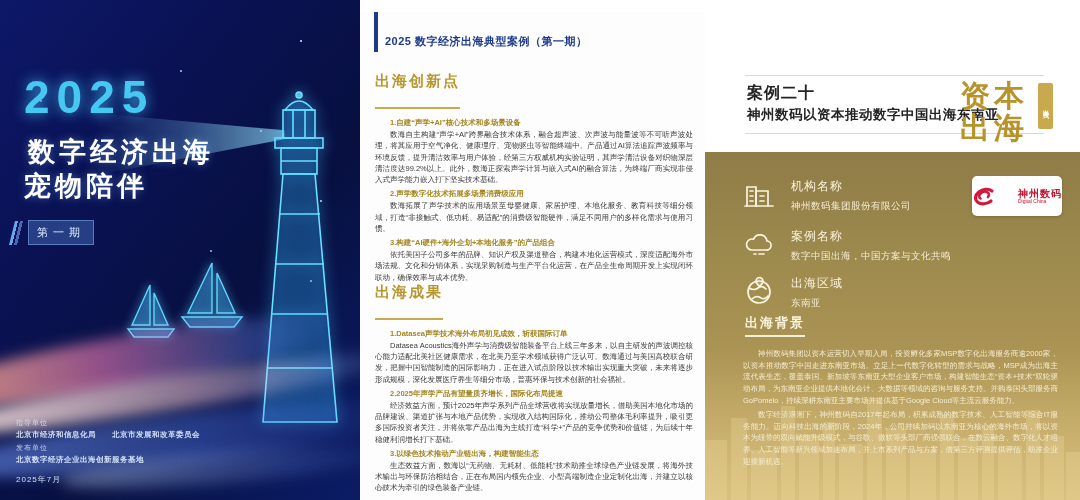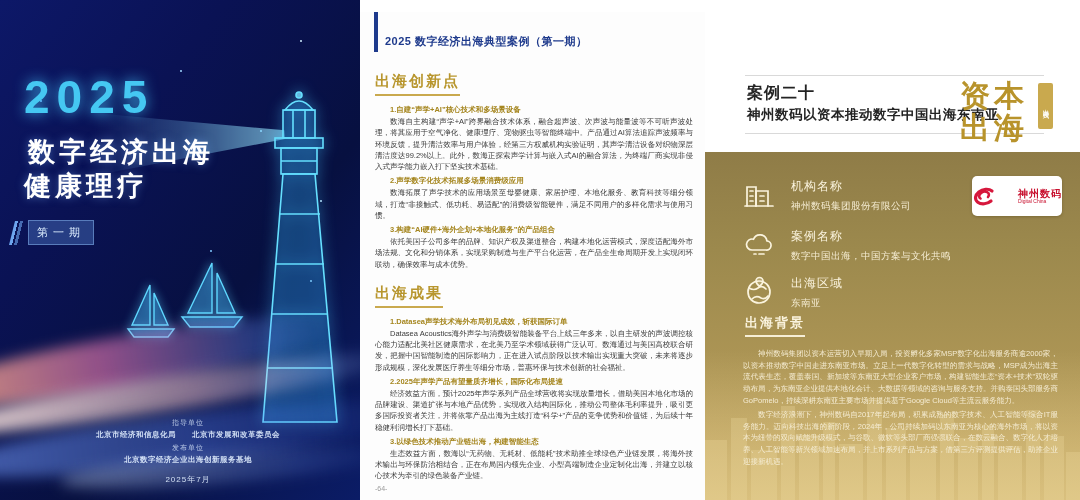--- a/index.html
+++ b/index.html
@@ -34,32 +34,32 @@
     background:linear-gradient(90deg,rgba(200,220,255,.4),rgba(120,160,255,.2) 70%,rgba(120,160,255,0));}
   .cover-year{position:absolute;left:24px;top:74px;font-size:46px;line-height:1;font-weight:bold;
     color:#45c8f2;letter-spacing:7px;text-shadow:0 0 14px rgba(70,200,255,.85);}
   .cover-title1{position:absolute;left:28px;top:134px;font-size:27px;font-weight:bold;color:#ffffff;letter-spacing:4px;text-shadow:0 0 8px rgba(120,180,255,.5);}
   .cover-title2{position:absolute;left:24px;top:168px;font-size:27px;font-weight:bold;color:#ffffff;letter-spacing:4px;text-shadow:0 0 8px rgba(120,180,255,.5);}
   .issue-wrap{position:absolute;left:12px;top:220px;display:flex;align-items:center;}
   .issue-bars{width:10px;height:24px;margin-right:6px;
     background:linear-gradient(90deg,rgba(120,180,255,.9) 0 3px,transparent 3px 5px,rgba(120,180,255,.55) 5px 8px,transparent 8px);transform:skewX(-14deg);}
   .issue-badge{background:rgba(95,145,225,.35);border:1px solid rgba(150,200,255,.45);
     color:#ddeeff;font-size:11px;letter-spacing:5px;padding:4px 8px;}
-  .cover-footer{position:absolute;left:16px;right:0;bottom:0;height:85px;text-align:center;color:rgba(225,238,255,.9);}
+  .cover-footer{position:absolute;left:16px;right:0;bottom:0;height:85px;color:rgba(225,238,255,.9);}
   .cf-label{font-size:7px;letter-spacing:1px;margin-top:3px;opacity:.85;}
   .cf-org{font-size:7.5px;letter-spacing:.5px;margin-top:2px;font-weight:bold;}
   .cf-date{font-size:8px;letter-spacing:1px;margin-top:9px;}
   
   .page{position:absolute;left:360px;top:12px;width:345px;height:500px;background:#fdfdfd;}
   .page-accent{position:absolute;left:14px;top:0;width:4px;height:40px;background:#1e3a8c;}
   .page-header{position:absolute;left:25px;top:22px;font-size:11px;font-weight:bold;color:#1e3a8c;letter-spacing:.5px;}
   .page-body{position:absolute;left:15px;right:12px;top:60px;}
   .section-title{display:inline-block;color:#b8962e;font-size:15px;font-weight:bold;letter-spacing:2px;
-    border-bottom:2.5px solid #c9a94e;padding-bottom:3px;margin:0 0 5px 0;}
-  .sec2{margin-top:14px;}
+    border-bottom:2.5px solid #c9a94e;padding-bottom:16px;margin:0 0 5px 0;}
+  .sec2{}
   .item-heading{color:#a5861f;font-size:7.5px;font-weight:bold;margin:4px 0 1px 0;text-indent:2em;}
   .item-body{color:#3a3a3a;font-size:7.5px;line-height:1.5;text-align:justify;text-indent:2em;margin:0;}
   .page-num{position:absolute;left:15px;bottom:20px;font-size:7px;color:#9a9a9a;}
   
   .case{position:absolute;left:705px;top:0;width:375px;height:500px;background:#ffffff;}
   .rule{position:absolute;left:40px;right:36px;height:1px;background:#d9d9d9;}
   .rule-top{top:75px;}
   .rule-bot{top:133px;}
   .case-number{position:absolute;left:42px;top:83px;font-size:16px;font-weight:bold;color:#232323;letter-spacing:1px;}
   .case-title{position:absolute;left:42px;top:106px;font-size:13.5px;font-weight:bold;color:#232323;letter-spacing:.5px;}
@@ -125,21 +125,21 @@
       </g>
     </svg>
   </div>
   <div class="trail trail1"></div>
   <div class="trail trail2"></div>
   <div class="trail trail3"></div>
   <div class="trail trail4"></div>
 
   <div class="cover-year">2025</div>
   <div class="cover-title1">数字经济出海</div>
-  <div class="cover-title2">健康理疗</div>
+  <div class="cover-title2">宠物陪伴</div>
   <div class="issue-wrap">
     <div class="issue-bars"></div>
     <div class="issue-badge">第一期</div>
   </div>
   <div class="cover-footer">
     <div class="cf-label">指导单位</div>
     <div class="cf-org">北京市经济和信息化局　　北京市发展和改革委员会</div>
     <div class="cf-label">发布单位</div>
     <div class="cf-org">北京数字经济企业出海创新服务基地</div>
     <div class="cf-date">2025年7月</div>

